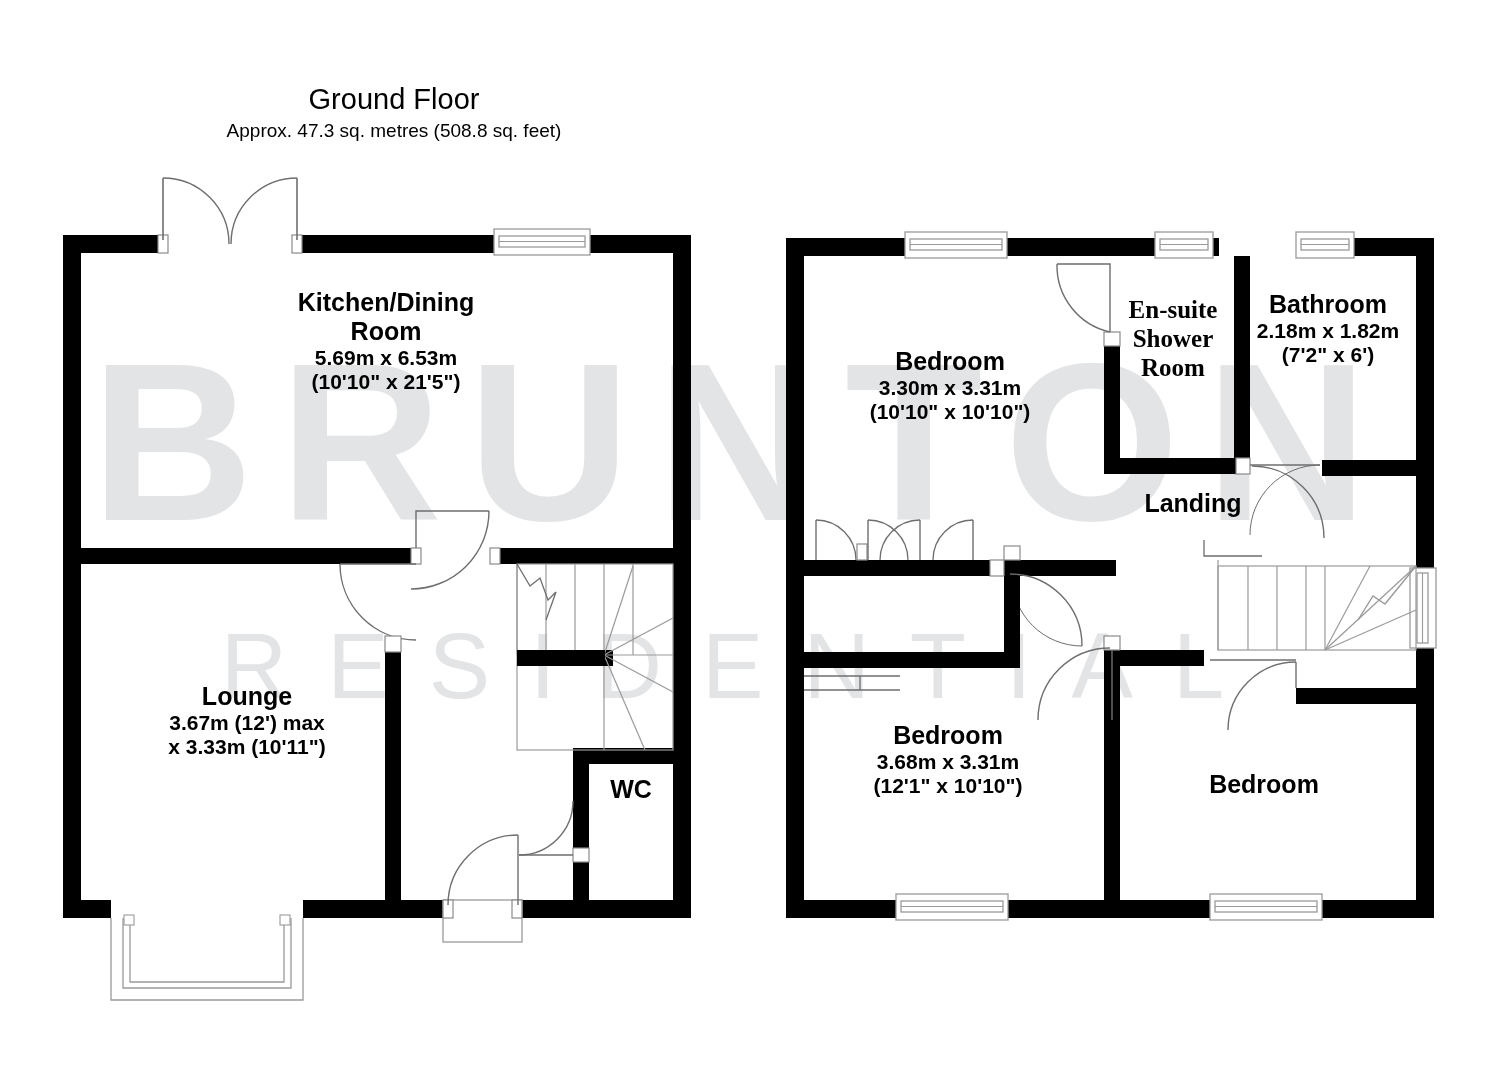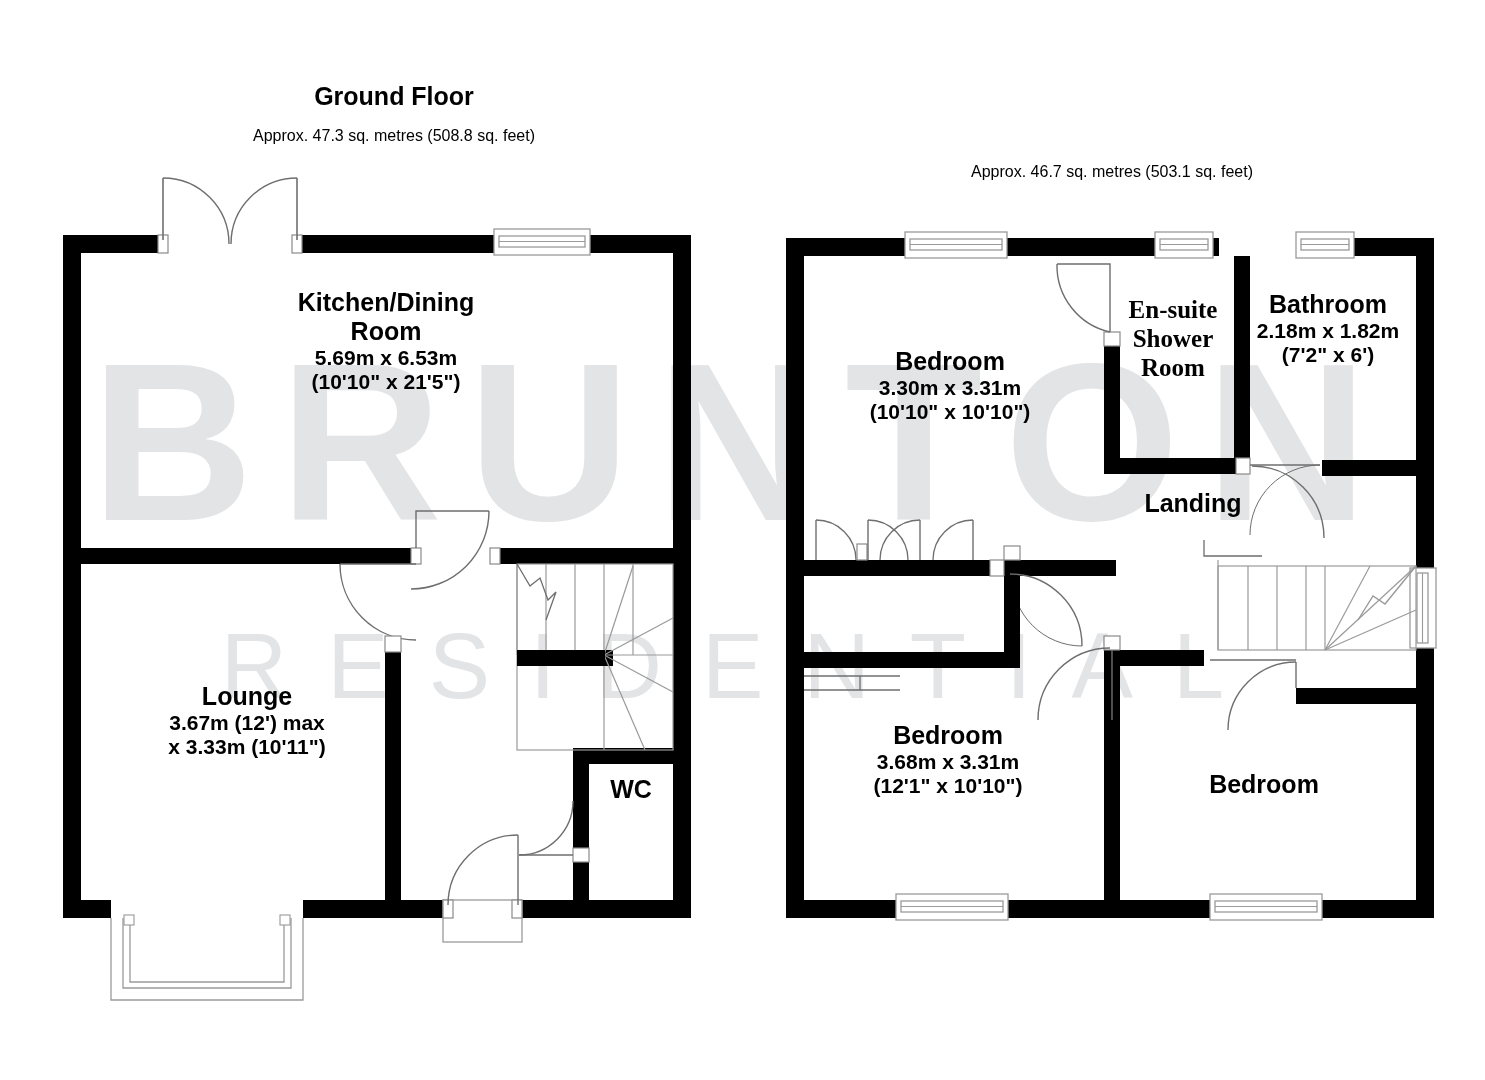--- a/index.html
+++ b/index.html
@@ -50,31 +50,31 @@
     letter-spacing: 40px;
     line-height: 1;
   }
   
   .floor-heading {
     position: absolute;
     text-align: center;
     white-space: nowrap;
   }
   .floor-heading .f-title {
-    font-size: 25px;
-    font-weight: bold;
+    font-size: 29px;
+    font-weight: normal;
     line-height: 1.18;
     display: block;
   }
   .floor-heading .f-area {
-    font-size: 16px;
+    font-size: 19px;
     font-weight: normal;
     line-height: 1.3;
     display: block;
-    margin-top: 14px;
+    margin-top: 3px;
   }
   #heading-ground { left: 184px; top: 82px; width: 420px; }
   #heading-first  { left: 906px; top: 148px; width: 412px; }
 
   
   .room-label {
     position: absolute;
     text-align: center;
     white-space: nowrap;
     line-height: 1.16;
@@ -345,21 +345,20 @@
       <rect x="1322" y="460" width="12" height="16" fill="#000"></rect>
     </g>
   </svg>
 
   <div class="floor-heading" id="heading-ground">
     <span class="f-title">Ground Floor</span>
     <span class="f-area">Approx. 47.3 sq. metres (508.8 sq. feet)</span>
   </div>
 
   <div class="floor-heading" id="heading-first">
-    <span class="f-area">Approx. 46.7 sq. metres (503.1 sq. feet)</span>
   </div>
 
   <div class="room-label" id="label-kitchen">
     <span class="r-name">Kitchen/Dining</span>
     <span class="r-name">Room</span>
     <span class="r-dim">5.69m x 6.53m</span>
     <span class="r-dim">(10'10" x 21'5")</span>
   </div>
 
   <div class="room-label" id="label-lounge">

